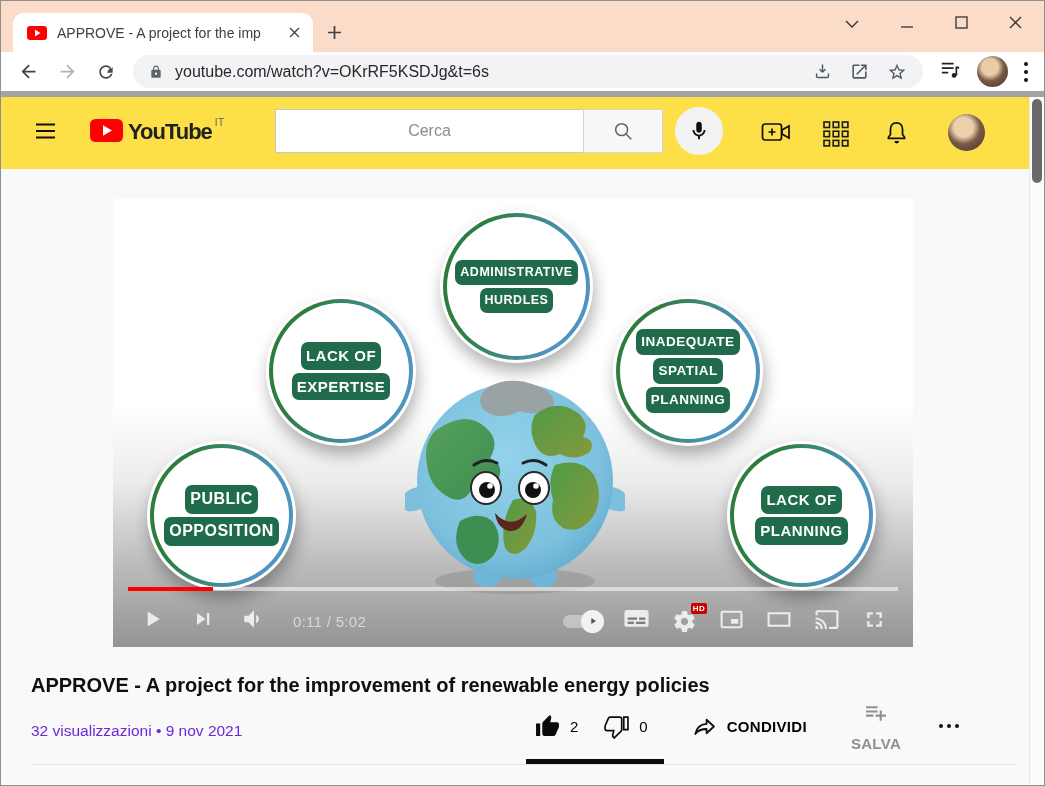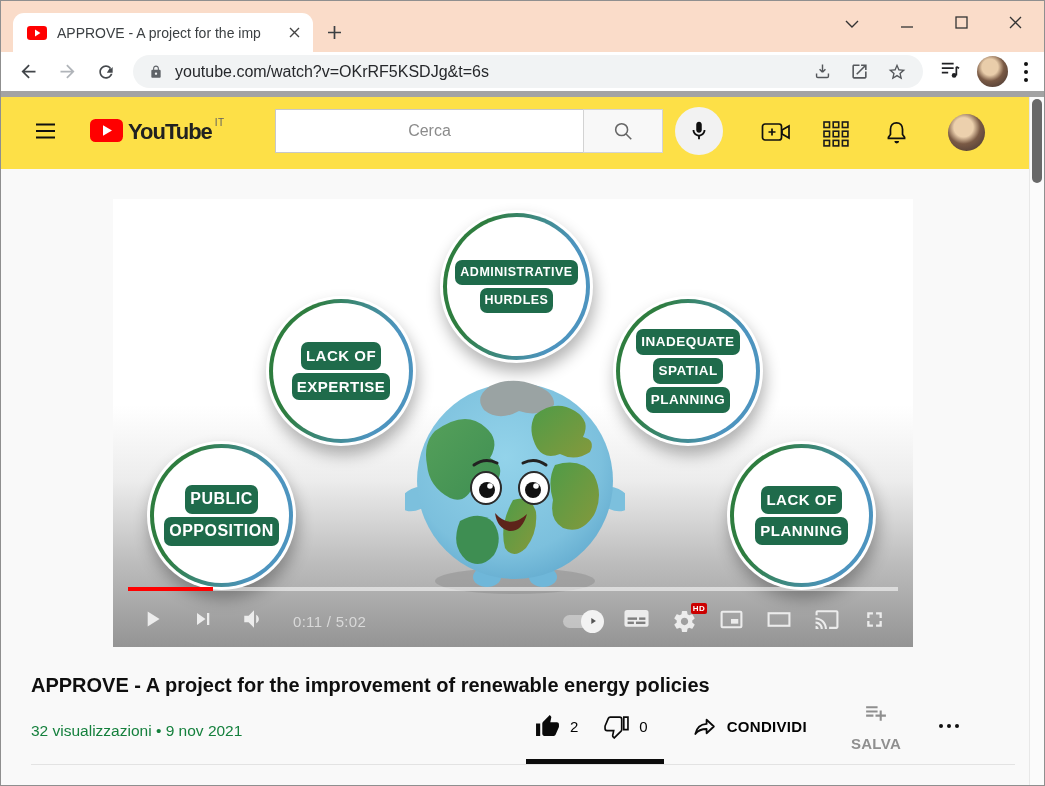--- a/index.html
+++ b/index.html
@@ -72,21 +72,21 @@
   .time { font-size:15px; color:#d9d9d9; letter-spacing:.3px; }
   .toggle { width:38px; height:13px; border-radius:7px; background:rgba(240,240,240,.45); position:relative; }
   .toggle-knob { position:absolute; right:-3px; top:-5px; width:23px; height:23px; border-radius:50%; background:#f2f2f2;
                  display:flex; align-items:center; justify-content:center; }
   .gear-wrap { position:relative; display:flex; }
   .hd-badge { position:absolute; top:-6px; right:-10px; background:#c00; color:#fff; font-size:8px; font-weight:bold;
               padding:1px 2px; border-radius:2px; letter-spacing:.3px; }
 
   
   .video-title { position:absolute; left:30px; top:577px; font-size:20px; color:#0f0f0f; }
-  .video-meta  { position:absolute; left:30px; top:625px; font-size:15.5px; color:#15803d; }
+  .video-meta  { position:absolute; left:30px; top:625px; font-size:15.5px; color:#6d28d9; }
   .actions { position:absolute; left:534px; top:608px; height:42px; display:flex; align-items:center; }
   .act { display:flex; align-items:center; gap:10px; color:#030303; font-size:15px; }
   .act .lbl { font-weight:bold; letter-spacing:.3px; }
   .act-like { margin-right:26px; } .act-dislike { margin-right:44px; } .act-share { margin-right:44px; }
   .act-save { margin-right:38px; color:#8f8f8f;flex-direction:column; }
   .dots { display:flex; gap:4px; }
   .dots i { width:4px; height:4px; border-radius:50%; background:#111; }
   .sentiment-bar { position:absolute; left:525px; top:662px; width:138px; height:5px; background:#0c0c0c; }
   .divider { position:absolute; left:30px; right:29px; top:667px; height:1px; background:#e3e3e3; }
 

